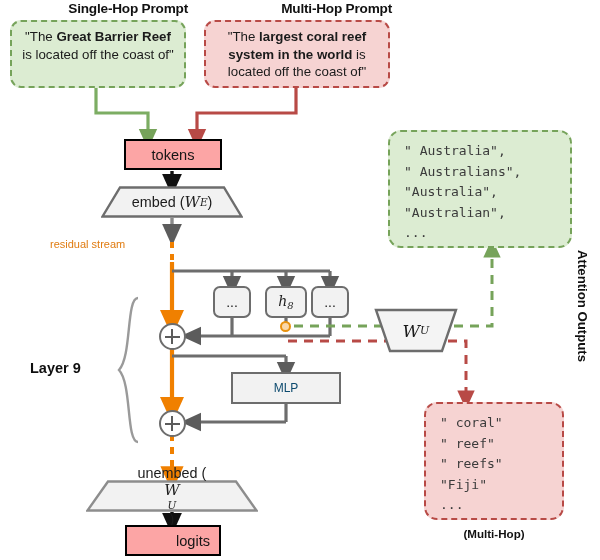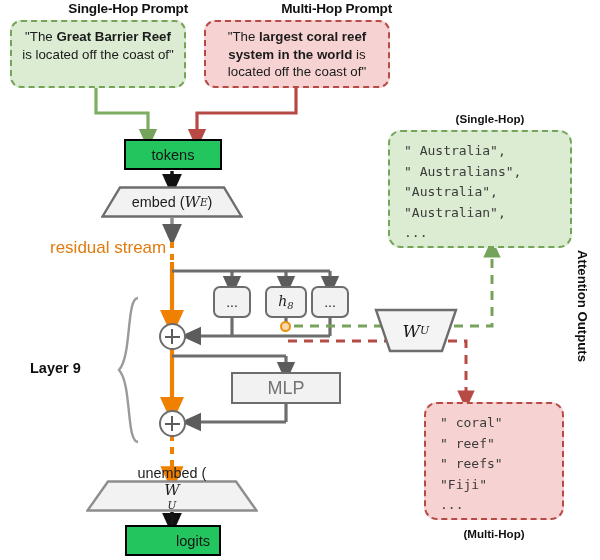--- a/index.html
+++ b/index.html
@@ -62,33 +62,33 @@
     position: absolute;
     font-size: 11.6px;
     font-weight: bold;
     text-align: center;
     color: #111;
   }
 
   
   .node-rect {
     position: absolute;
-    background: #22c55e;
+    background: #fca5a5;
     border: 2px solid #000;
     display: flex; align-items: center; justify-content: center;
     font-size: 14.6px;
     color: #161616;
   }
   .node-mlp {
     position: absolute;
     background: #f2f2f2;
     border: 2px solid #6d6d6d;
     display: flex; align-items: center; justify-content: center;
-    font-size: 18px;
-    color: #737373;
+    font-size: 12px;
+    color: #0c4a6e;
   }
   .head-box {
     position: absolute;
     background: #f2f2f2;
     border: 2px solid #6d6d6d;
     border-radius: 7px;
     display: flex; align-items: center; justify-content: center;
     font-size: 14px;
     color: #202020;
   }
@@ -114,21 +114,21 @@
   .plus::after { top: 4px; bottom: 4px; left: 10.5px; width: 2.2px; }
 
   .dot {
     position: absolute;
     width: 11px; height: 11px; border-radius: 50%;
     background: #f9d8ab; border: 2px solid #e8920f;
   }
 
   .label {
     position: absolute;
-    font-size: 17px;
+    font-size: 11px;
     color: #e07b10;
     font-weight: 500;
   }
   .layer-label {
     position: absolute;
     font-size: 14.5px;
     font-weight: bold;
     color: #0f0f0f;
   }
   .side-label {
@@ -295,21 +295,20 @@
   <div style="position:absolute; left:374px; top:308px; width:84px; height:45px;">
     <svg width="84" height="45" style="position:absolute; left:0; top:0;">
       <polygon points="2,2 82,2 68,43 16,43" fill="#f4f4f4" stroke="#6d6d6d" stroke-width="2.4"></polygon>
     </svg>
     <div class="trap-inner">
       <span class="mathvar" style="font-size:17px;">W</span>
         <span class="mathsub" style="font-size:11px;">U</span>
     </div>
   </div>
 
-  <div class="cap" style="left:400px; top:112px; width:180px;">(Single-Hop)</div>
 
   <div class="out-box green-box" style="left:388px; top:130px; width:184px; height:118px;">
     <div class="ln">" Australia",</div>
     <div class="ln">" Australians",</div>
     <div class="ln">"Australia",</div>
     <div class="ln">"Australian",</div>
     <div class="ln">...</div>
   </div>
 
   <div class="out-box red-box" style="left:424px; top:402px; width:140px; height:118px;">

